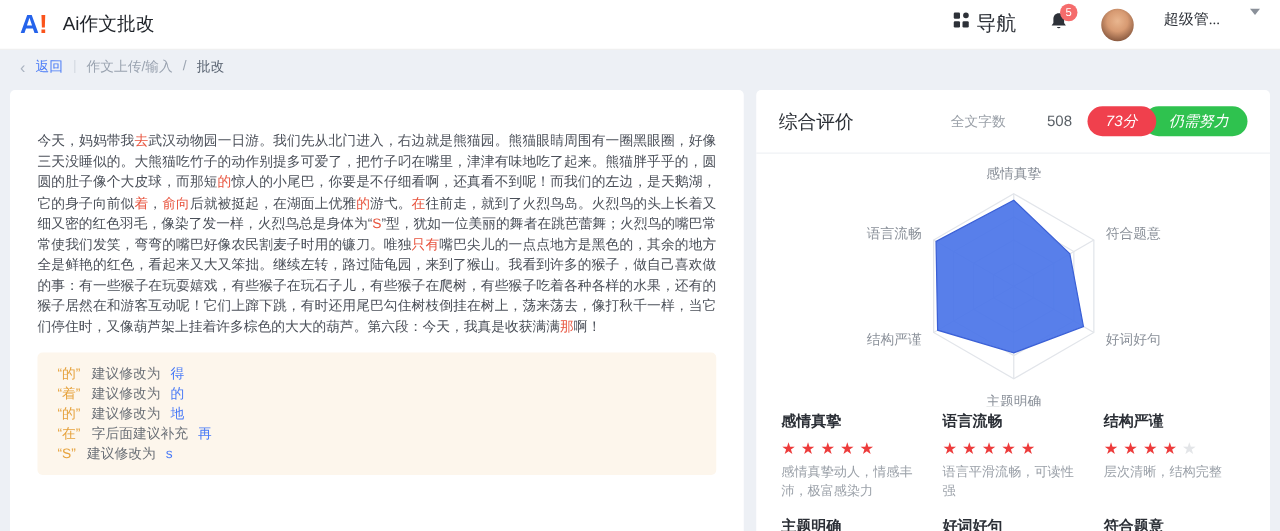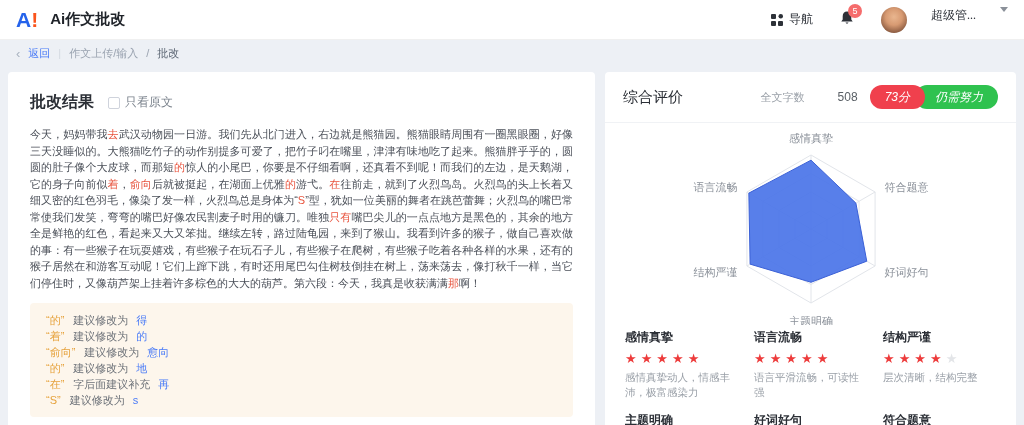--- a/index.html
+++ b/index.html
@@ -4,23 +4,23 @@
 <style>
   * { margin:0; padding:0; box-sizing:border-box; }
   html,body { width:1024px; height:425px; overflow:hidden; }
   body { background:#edf0f5; font-family:"Liberation Sans","DejaVu Sans",sans-serif; color:#333; }
 
   
   .app-header { height:40px; background:#fff; display:flex; align-items:center; padding:0 16px; border-bottom:1px solid #f0f0f0; }
   .logo { font-size:21px; font-weight:900; letter-spacing:0; display:flex; align-items:baseline; }
   .logo .a { color:#2563eb; }
   .logo .bang { color:#fa541c; }
-  .app-title { font-size:15px; font-weight:bold; color:#1f2329; margin-left:12px; }
+  .app-title { font-size:15px; font-weight:normal; color:#1f2329; margin-left:12px; }
   .header-spacer { flex:1; }
-  .nav-entry { display:flex; align-items:center; gap:5px; font-size:12px; color:#2d3138; cursor:pointer; margin-right:26px; }
+  .nav-entry { display:flex; gap:5px; font-size:16px; color:#2d3138; cursor:pointer; margin-right:26px; }
   .bell-wrap { position:relative; margin-right:26px; cursor:pointer; }
   .badge { position:absolute; top:-6px; left:9px; background:#f56c6c; color:#fff; font-size:9px; min-width:14px; height:14px; line-height:14px; text-align:center; border-radius:8px; padding:0 3px; }
   .user-wrap { display:flex; align-items:flex-start; gap:24px; cursor:pointer;font-family:Liberation Serif, serif; }
   .avatar { width:26px; height:26px; border-radius:50%;
             background:radial-gradient(circle at 50% 38%, #e9b68f 0%, #d79a72 40%, #8a5a40 78%, #6c4430 100%); }
   .user-name { font-size:12px; color:#2d3138; }
   .caret { width:0; height:0; border-left:4px solid transparent; border-right:4px solid transparent; border-top:5px solid #8a9099; }
 
   
   .breadcrumb { height:26px; display:flex; align-items:center; padding:0 16px; font-size:11px; gap:8px; }
@@ -114,34 +114,26 @@
   <span class="crumb-back">返回</span>
   <span class="crumb-sep">|</span>
   <span class="crumb-muted">作文上传/输入</span>
   <span class="crumb-muted">/</span>
   <span class="crumb-current">批改</span>
 </div>
 
 <div class="main">
 
   <div class="card left-card">
-    <div class="result-head">
-      <span class="result-title">批改结果</span>
-      <span class="chk-wrap">
-        <span class="chk"></span>
-        <span class="chk-label">只看原文</span>
-      </span>
-    </div>
 
     <div class="essay" id="essay"><span>今天，妈妈带我</span><span class="err">去</span><span>武汉动物园一日游。我们先从北门进入，右边就是熊猫园。熊猫眼睛周围有一圈黑眼圈，好像三天没睡似的。大熊猫吃竹子的动作别提多可爱了，把竹子叼在嘴里，津津有味地吃了起来。熊猫胖乎乎的，圆圆的肚子像个大皮球，而那短</span><span class="err">的</span><span>惊人的小尾巴，你要是不仔细看啊，还真看不到呢！而我们的左边，是天鹅湖，它的身子向前似</span><span class="err">着</span><span>，</span><span class="err">俞向</span><span>后就被挺起，在湖面上优雅</span><span class="err">的</span><span>游弋。</span><span class="err">在</span><span>往前走，就到了火烈鸟岛。火烈鸟的头上长着又细又密的红色羽毛，像染了发一样，火烈鸟总是身体为“</span><span class="err">S</span><span>”型，犹如一位美丽的舞者在跳芭蕾舞；火烈鸟的嘴巴常常使我们发笑，弯弯的嘴巴好像农民割麦子时用的镰刀。唯独</span><span class="err">只有</span><span>嘴巴尖儿的一点点地方是黑色的，其余的地方全是鲜艳的红色，看起来又大又笨拙。继续左转，路过陆龟园，来到了猴山。我看到许多的猴子，做自己喜欢做的事：有一些猴子在玩耍嬉戏，有些猴子在玩石子儿，有些猴子在爬树，有些猴子吃着各种各样的水果，还有的猴子居然在和游客互动呢！它们上蹿下跳，有时还用尾巴勾住树枝倒挂在树上，荡来荡去，像打秋千一样，当它们停住时，又像葫芦架上挂着许多棕色的大大的葫芦。第六段：今天，我真是收获满满</span><span class="err">那</span><span>啊！</span></div>
 
     <div class="sug-box" id="suggestions">
         <div class="sug-row"><span class="sug-word">“的”</span><span class="sug-action">建议修改为</span><span class="sug-value">得</span></div>
         <div class="sug-row"><span class="sug-word">“着”</span><span class="sug-action">建议修改为</span><span class="sug-value">的</span></div>
-        <div class="sug-row"><span class="sug-word">“俞向”</span><span class="sug-action">建议修改为</span><span class="sug-value">愈向</span></div>
         <div class="sug-row"><span class="sug-word">“的”</span><span class="sug-action">建议修改为</span><span class="sug-value">地</span></div>
         <div class="sug-row"><span class="sug-word">“在”</span><span class="sug-action">字后面建议补充</span><span class="sug-value">再</span></div>
         <div class="sug-row"><span class="sug-word">“S”</span><span class="sug-action">建议修改为</span><span class="sug-value">s</span></div>
         <div class="sug-row"></div>
       </div>
   </div>
 
   <div class="card right-card">
     <div class="eval-head">
       <span class="eval-title">综合评价</span>

